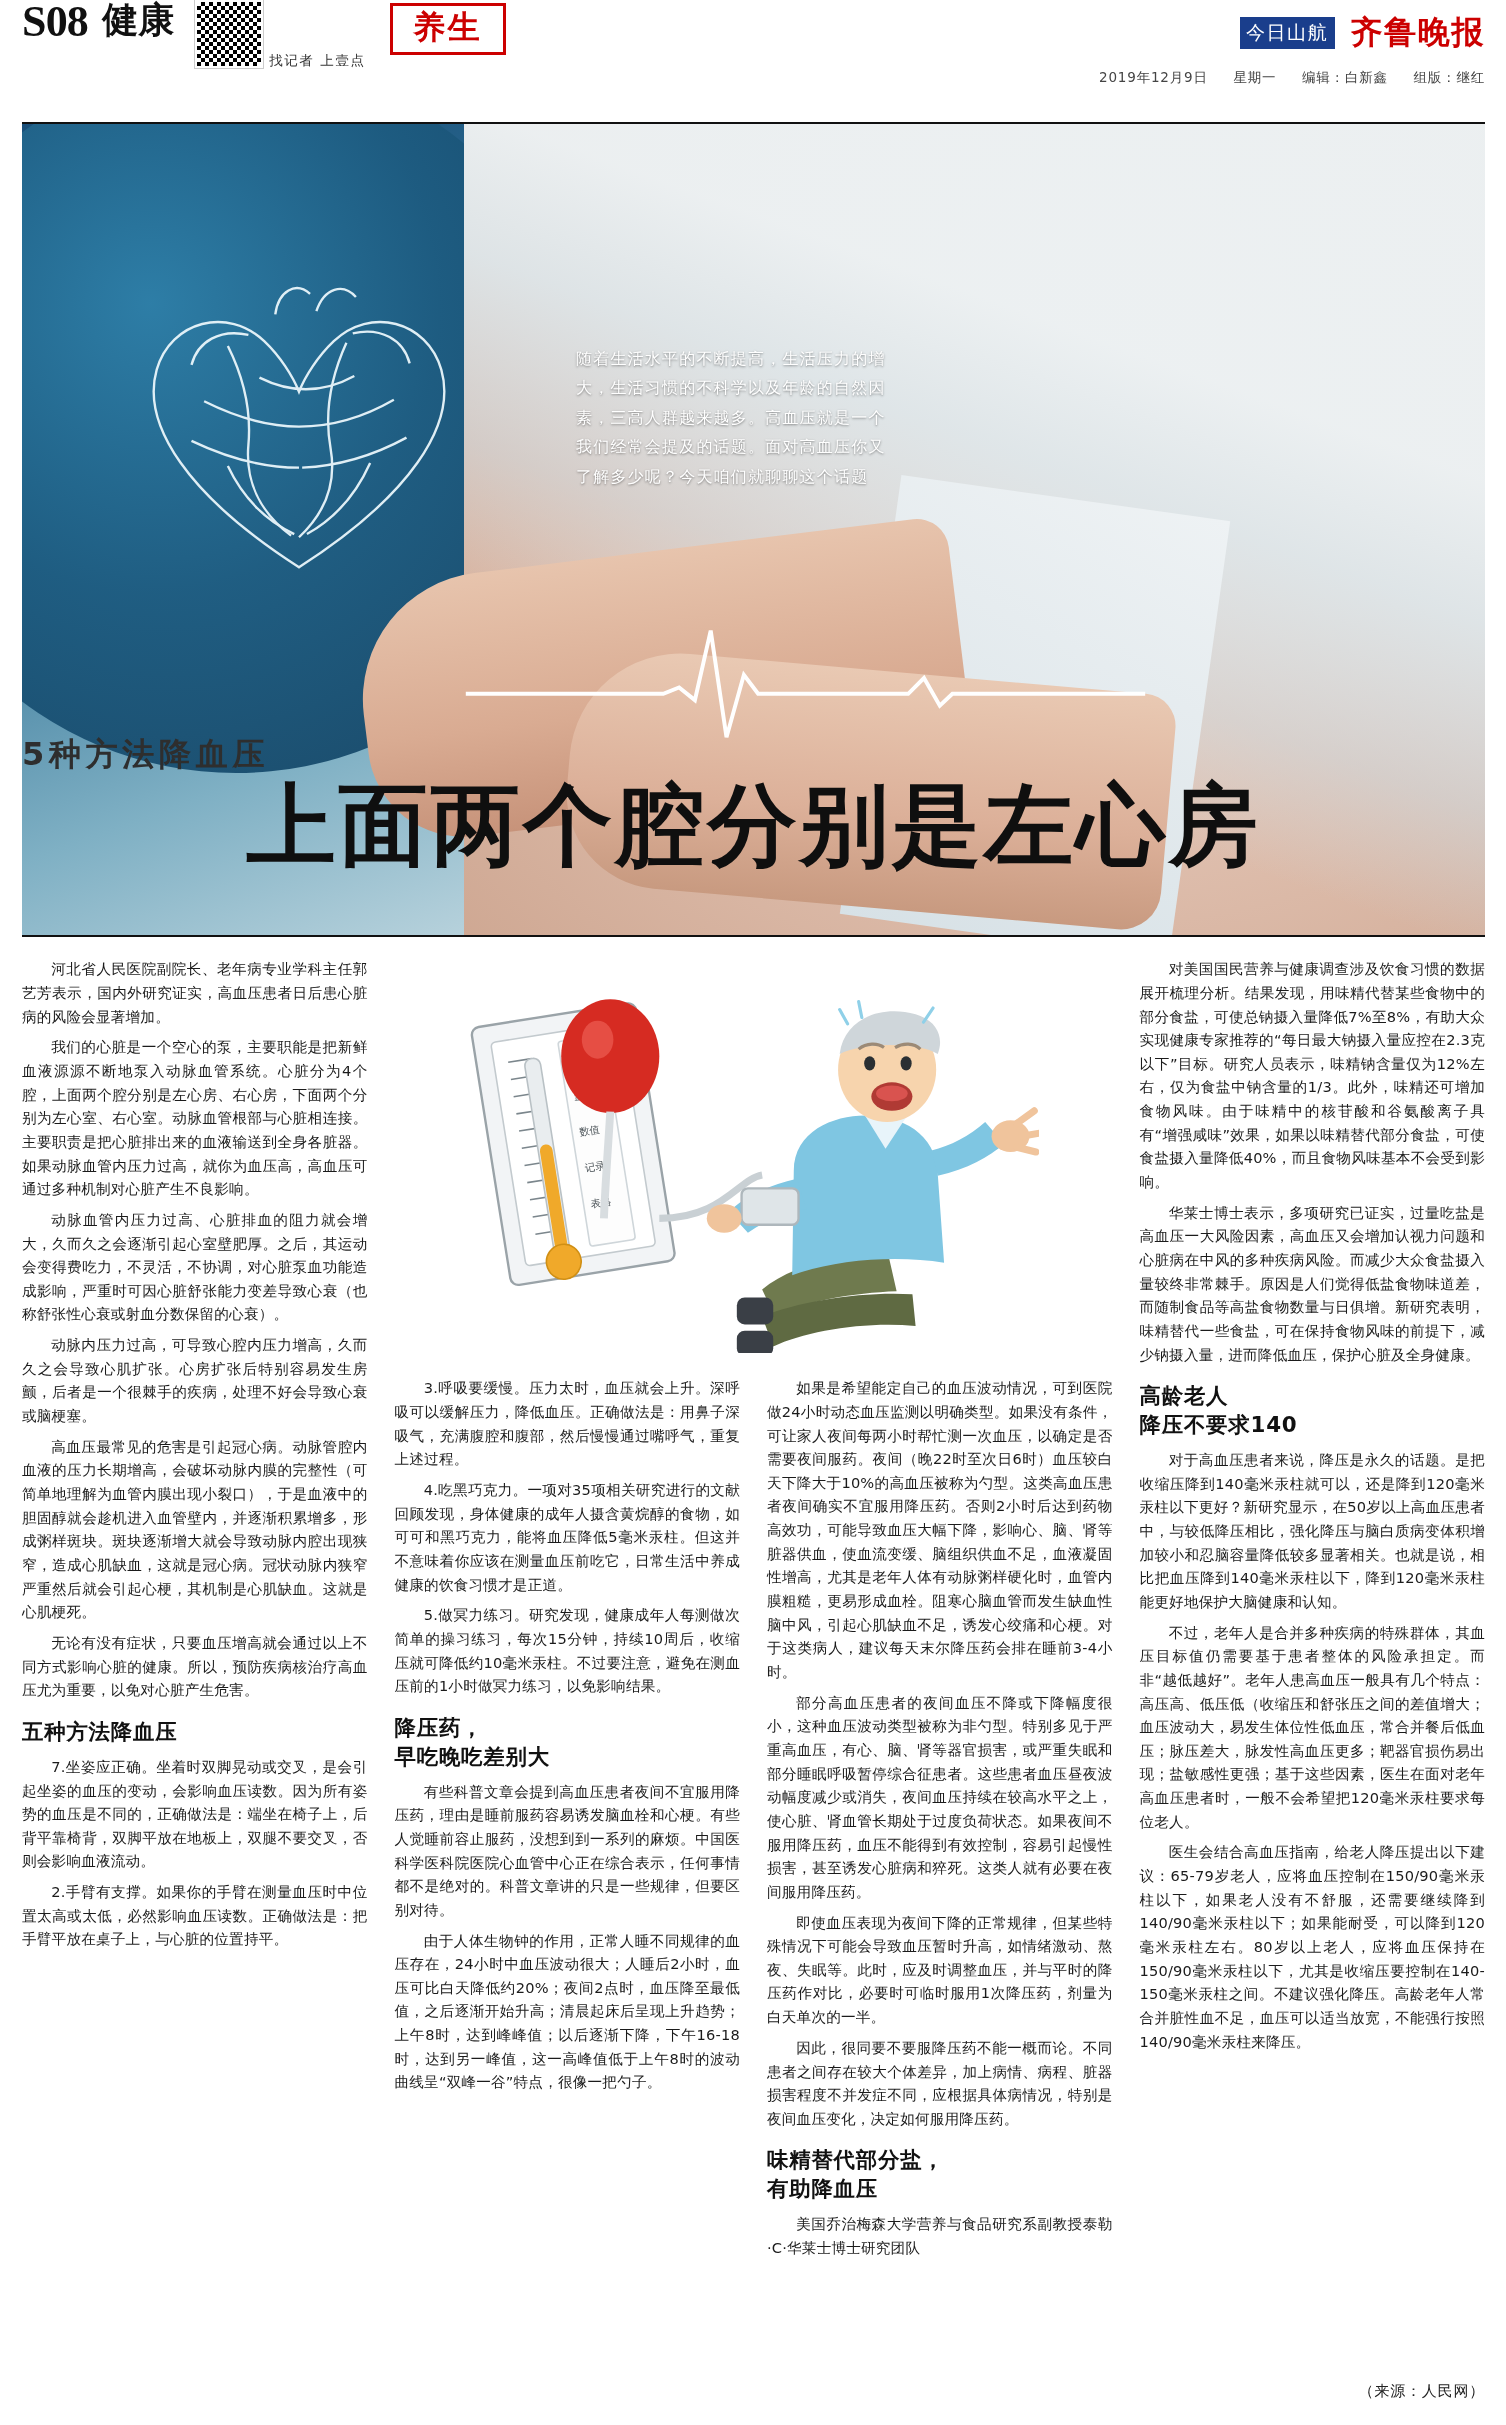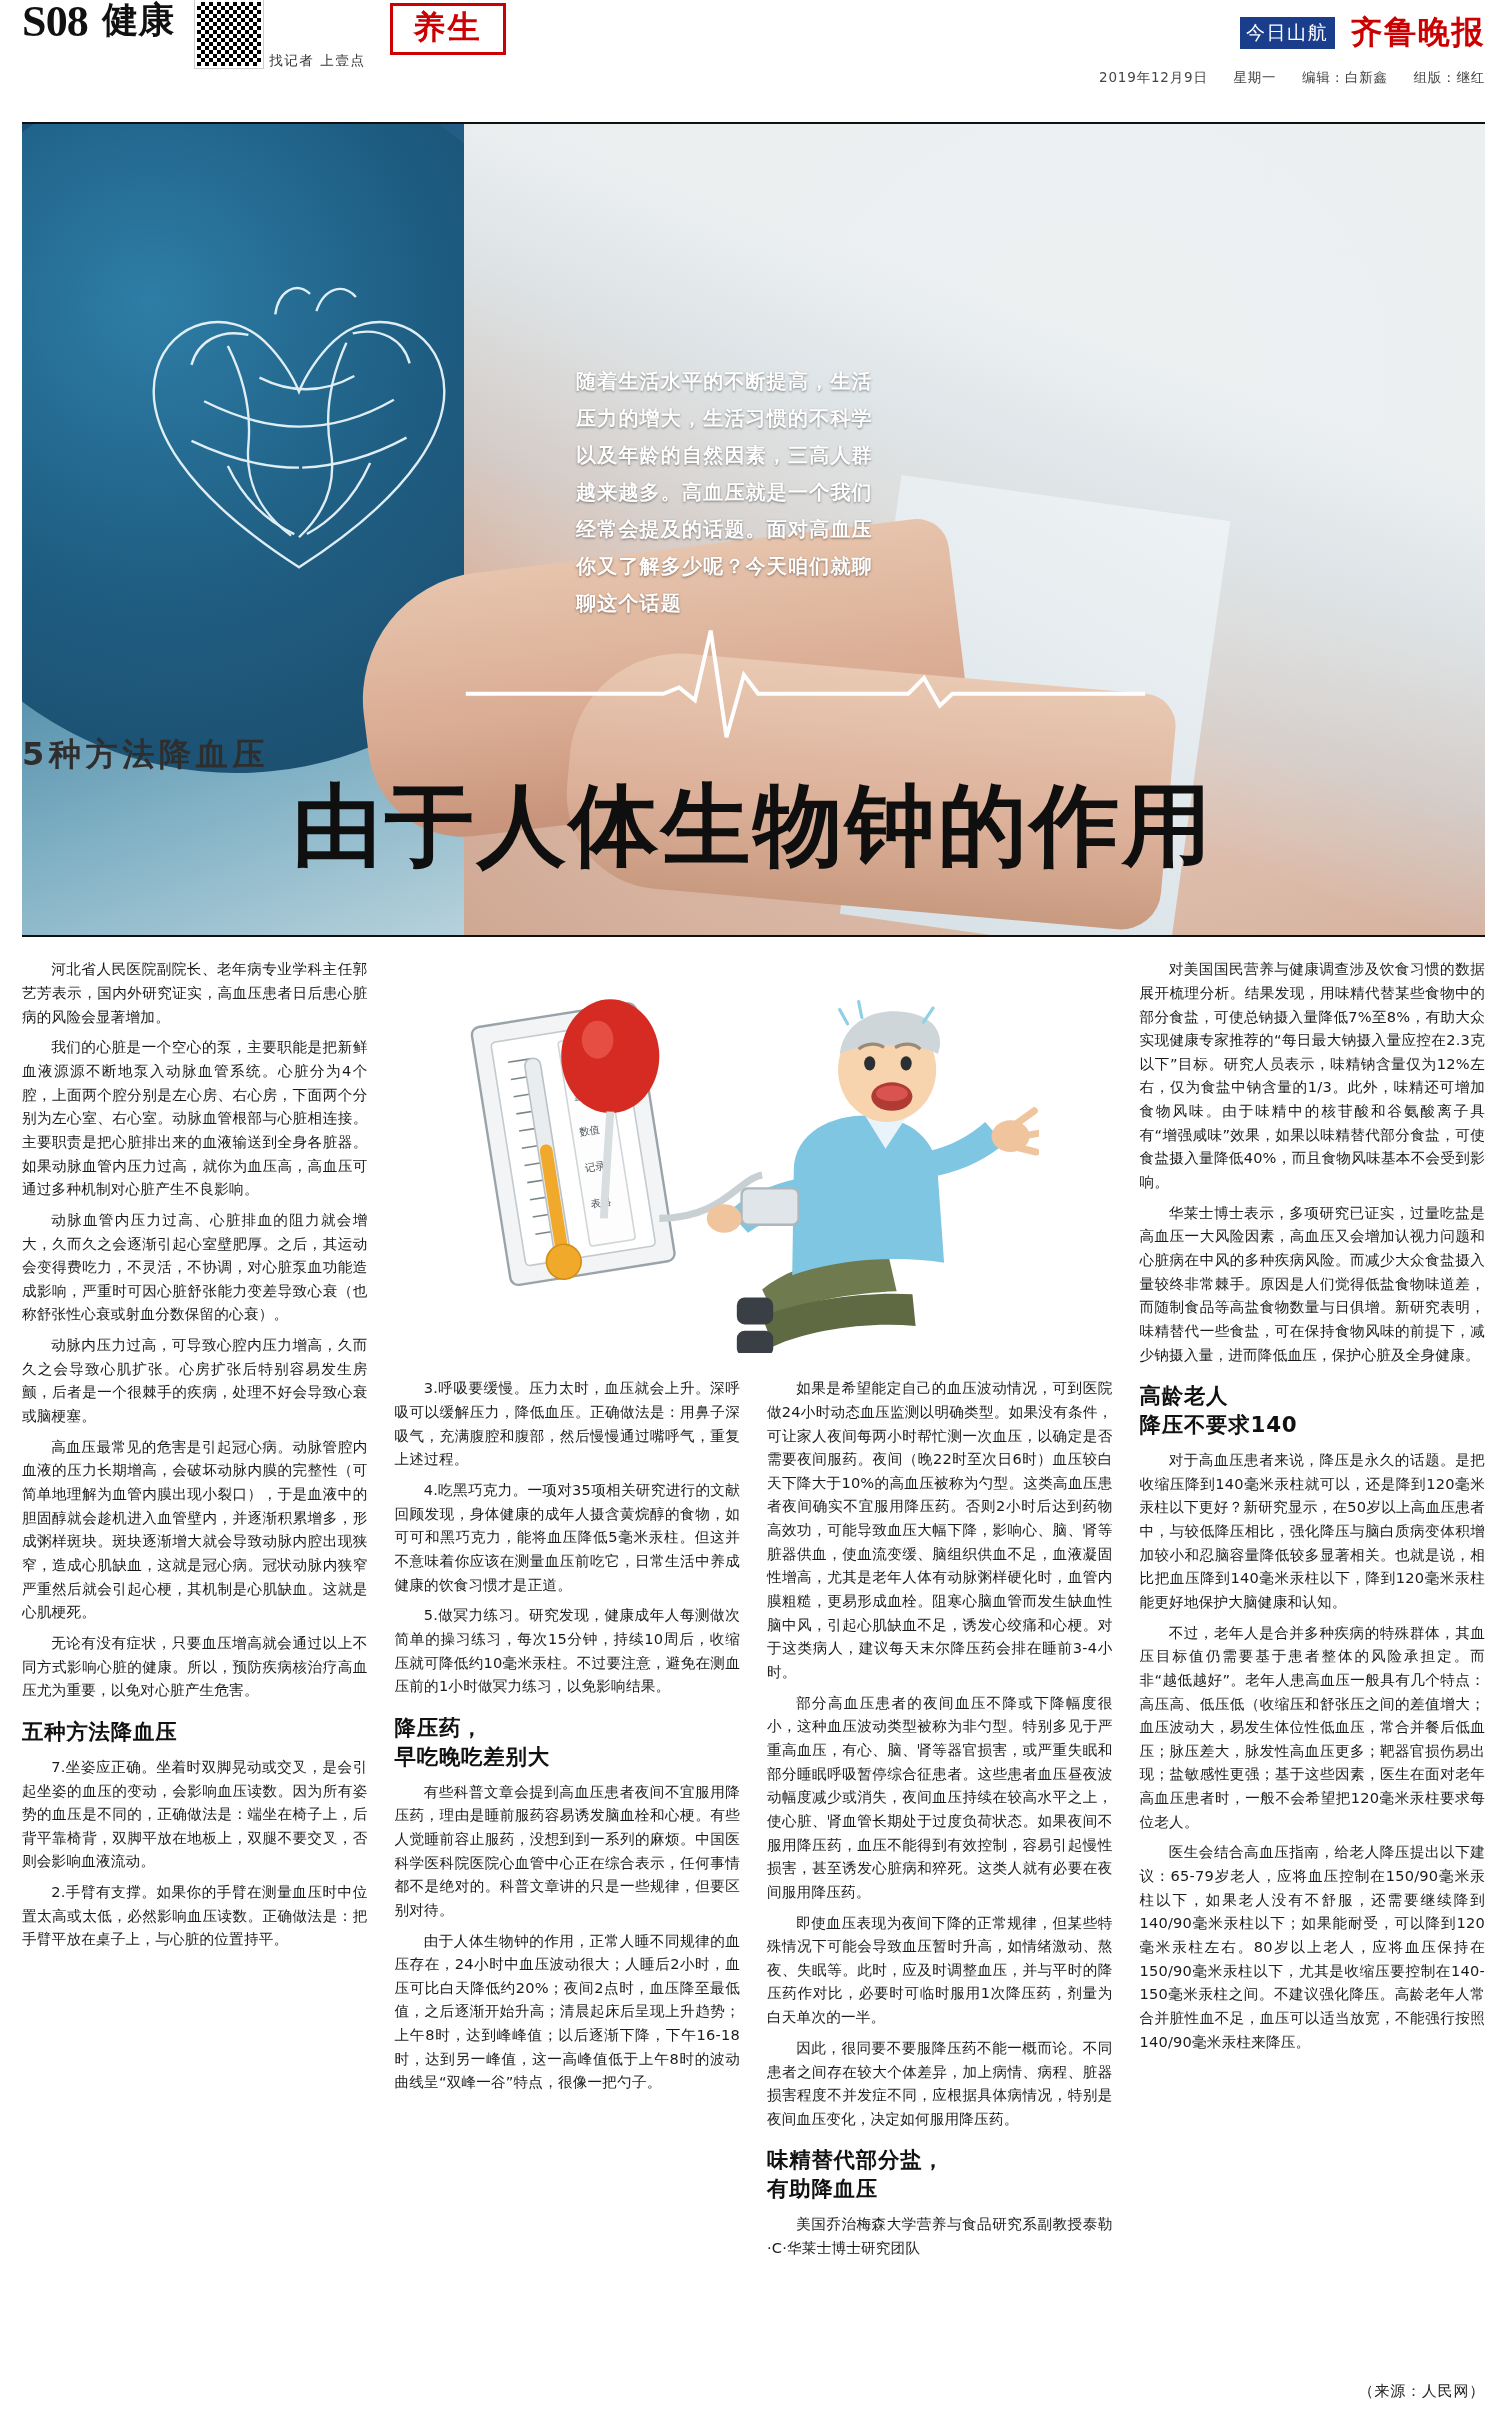--- a/index.html
+++ b/index.html
@@ -161,29 +161,28 @@
     left: 87px; top: 135px;
     width: 380px; height: 332px;
   }
   .ekg {
     position: absolute;
     left: 443px; top: 475px;
     width: 681px; height: 158px;
   }
   .hero-lede {
     position: absolute;
-    left: 554px; top: 239px;
+    left: 554px; top: 220px;
     width: 317px;
     color: #fff;
-    font-size: 20px;
+    font-size: 16px;
     line-height: 1.85;
     letter-spacing: 1.2px;
     text-shadow: 0 0.8px 2.4px rgba(0,0,0,.45);
     font-family: "DejaVu Sans", sans-serif;
-    font-weight: bold;
   }
   .hero-kicker {
     position: absolute;
     left: 0; right: 0;
     top: 609px;
     text-align: left;
     font-size: 32px;
     font-weight: bold;
     color: #2e2e2e;
     letter-spacing: 4.7px;
@@ -320,21 +319,21 @@
 
     <div class="hero-lede">随着生活水平的不断提高，生活压力的增大，生活习惯的不科学以及年龄的自然因素，三高人群越来越多。高血压就是一个我们经常会提及的话题。面对高血压你又了解多少呢？今天咱们就聊聊这个话题</div>
 
     <div class="ekg">
       <svg viewBox="0 0 860 200" width="681" height="158">
         <polyline fill="none" stroke="#ffffff" stroke-width="5" points="0,120 180,120 250,120 270,112 290,128 310,40 330,175 352,96 370,120 520,120 560,120 580,100 600,135 616,120 860,120"></polyline>
       </svg>
     </div>
 
     <div class="hero-kicker">5种方法降血压</div>
-    <div class="hero-title">由于人体生物钟的作用</div>
+    <div class="hero-title">上面两个腔分别是左心房</div>
   </div>
 
   <div class="body-wrap">
 
     <div class="illu">
       <svg viewBox="0 0 780 470" width="617" height="372">
 
         <g transform="rotate(-9 200 230)">
           <rect x="90" y="40" width="210" height="330" rx="10" fill="#f2f4f6" stroke="#9aa3a8" stroke-width="3"></rect>
           <rect x="112" y="62" width="166" height="286" rx="6" fill="#ffffff" stroke="#c3cace" stroke-width="2"></rect>

